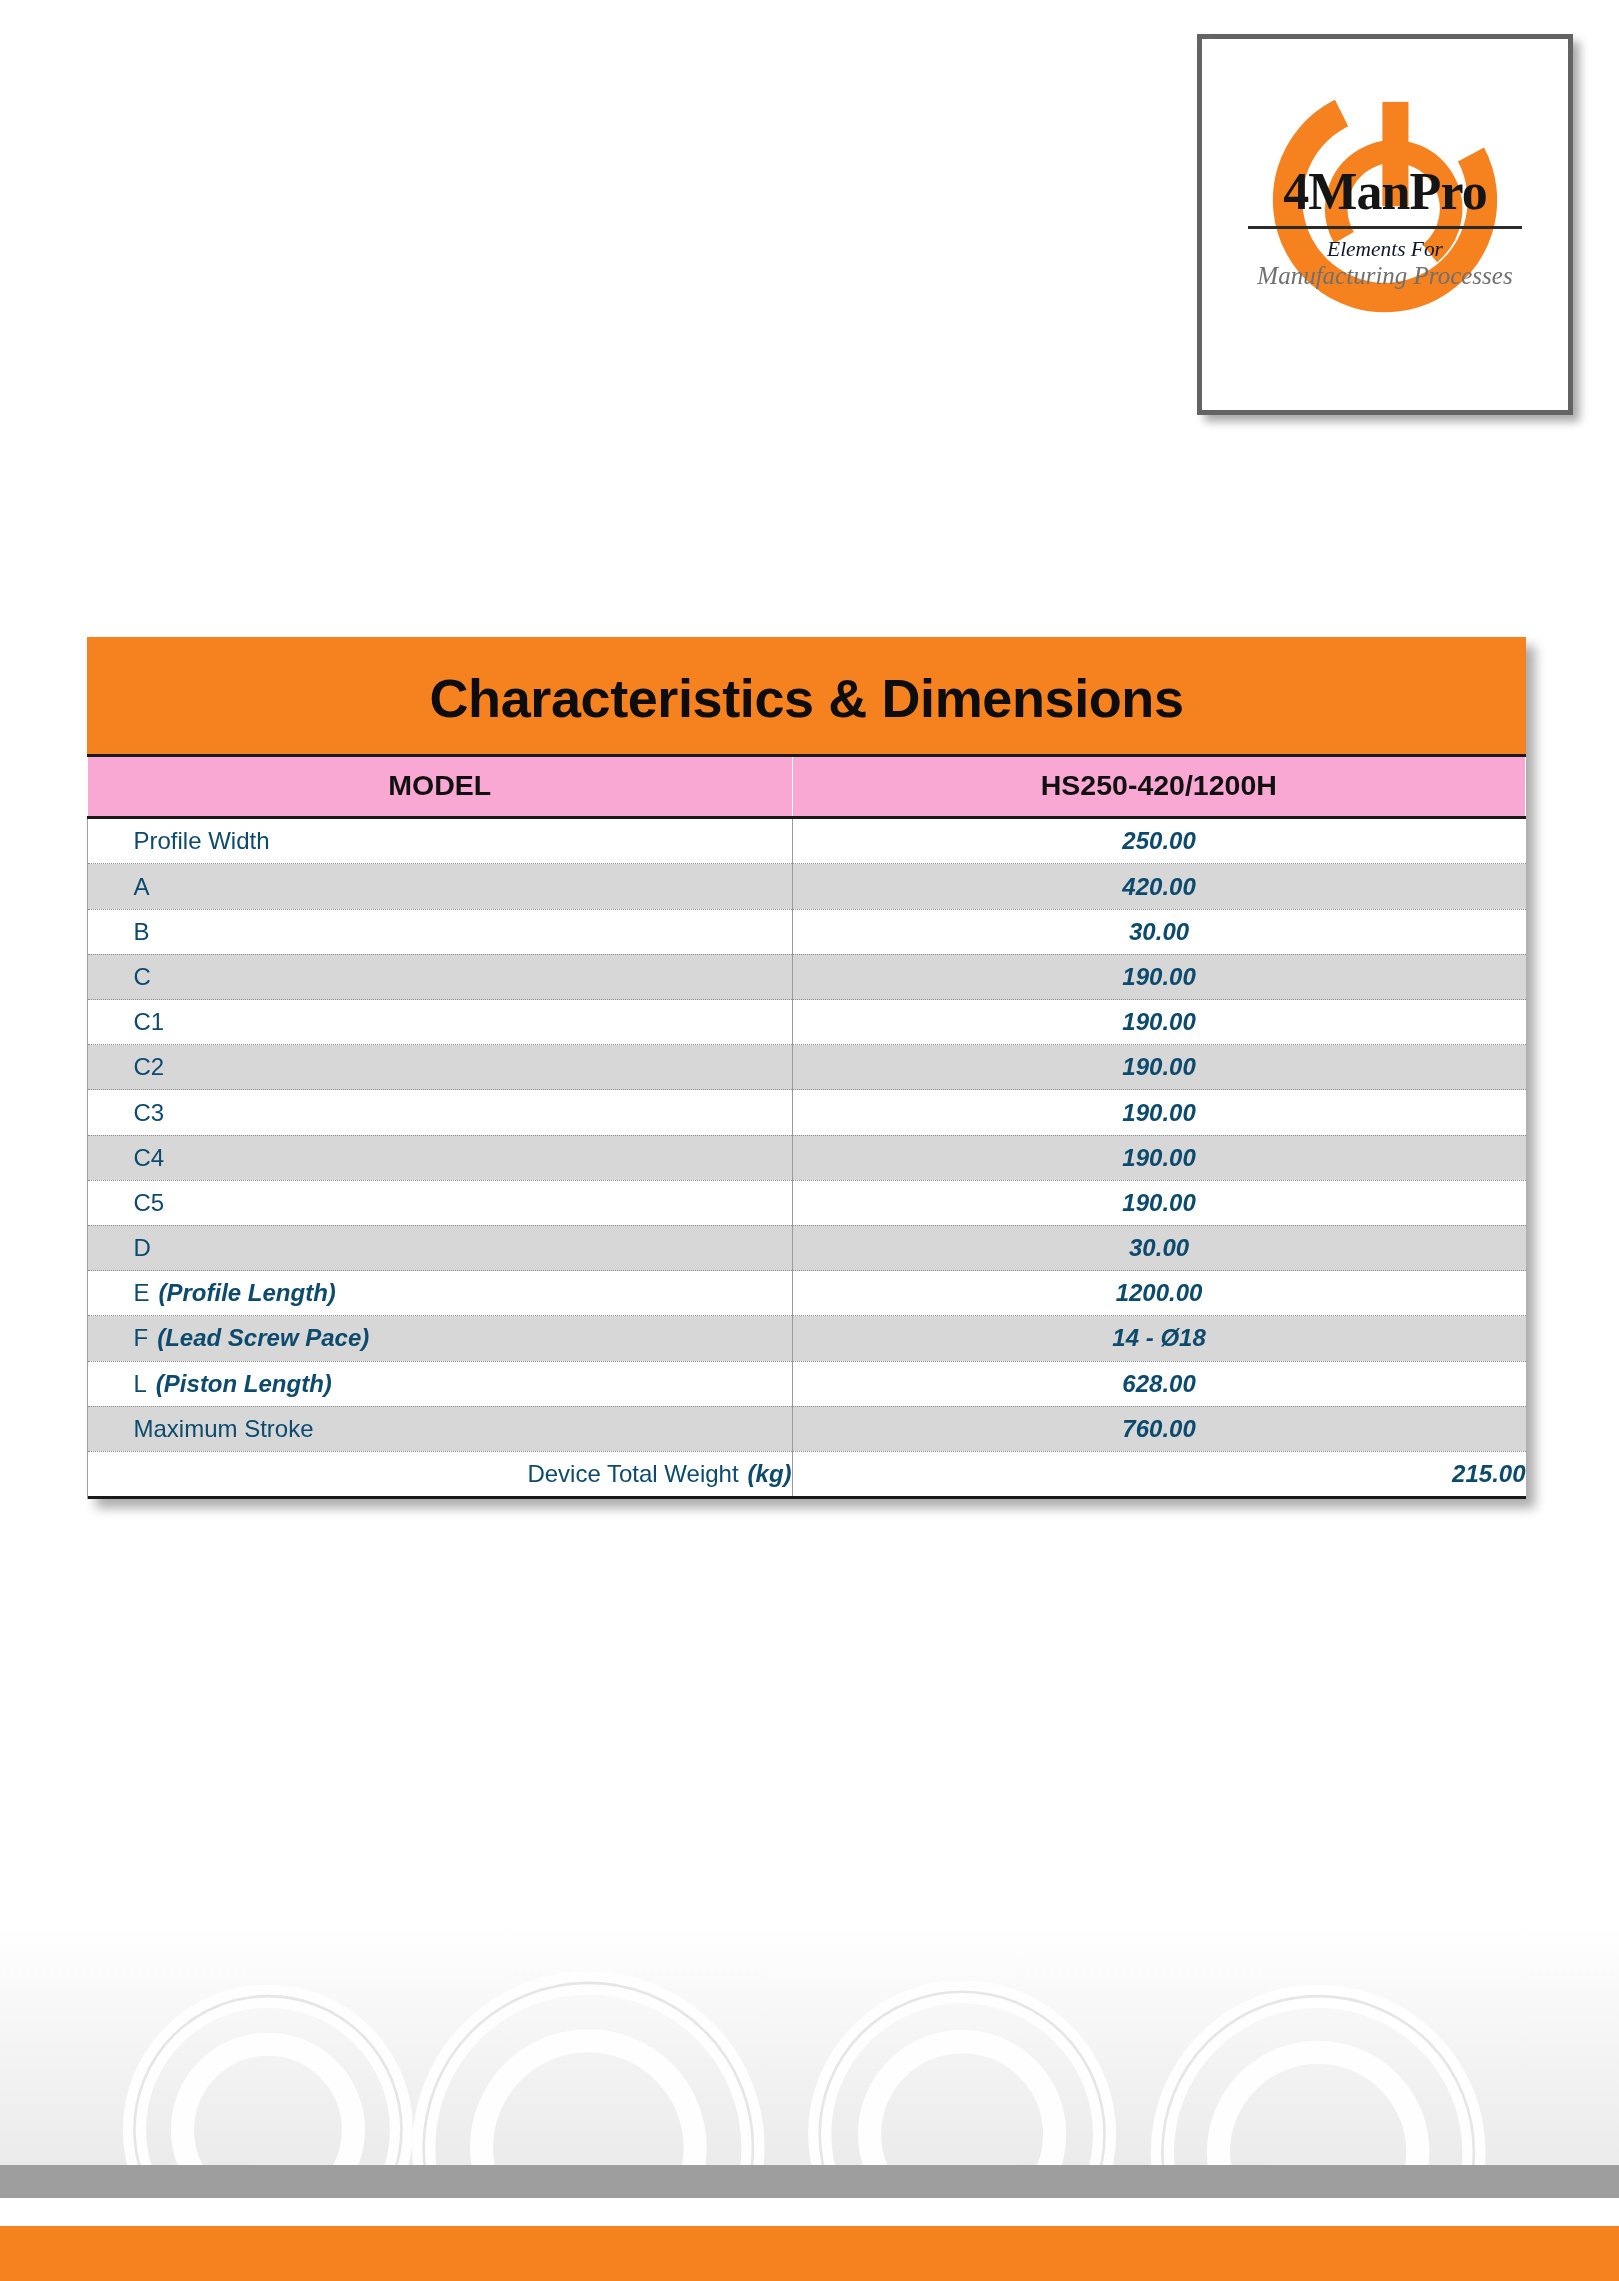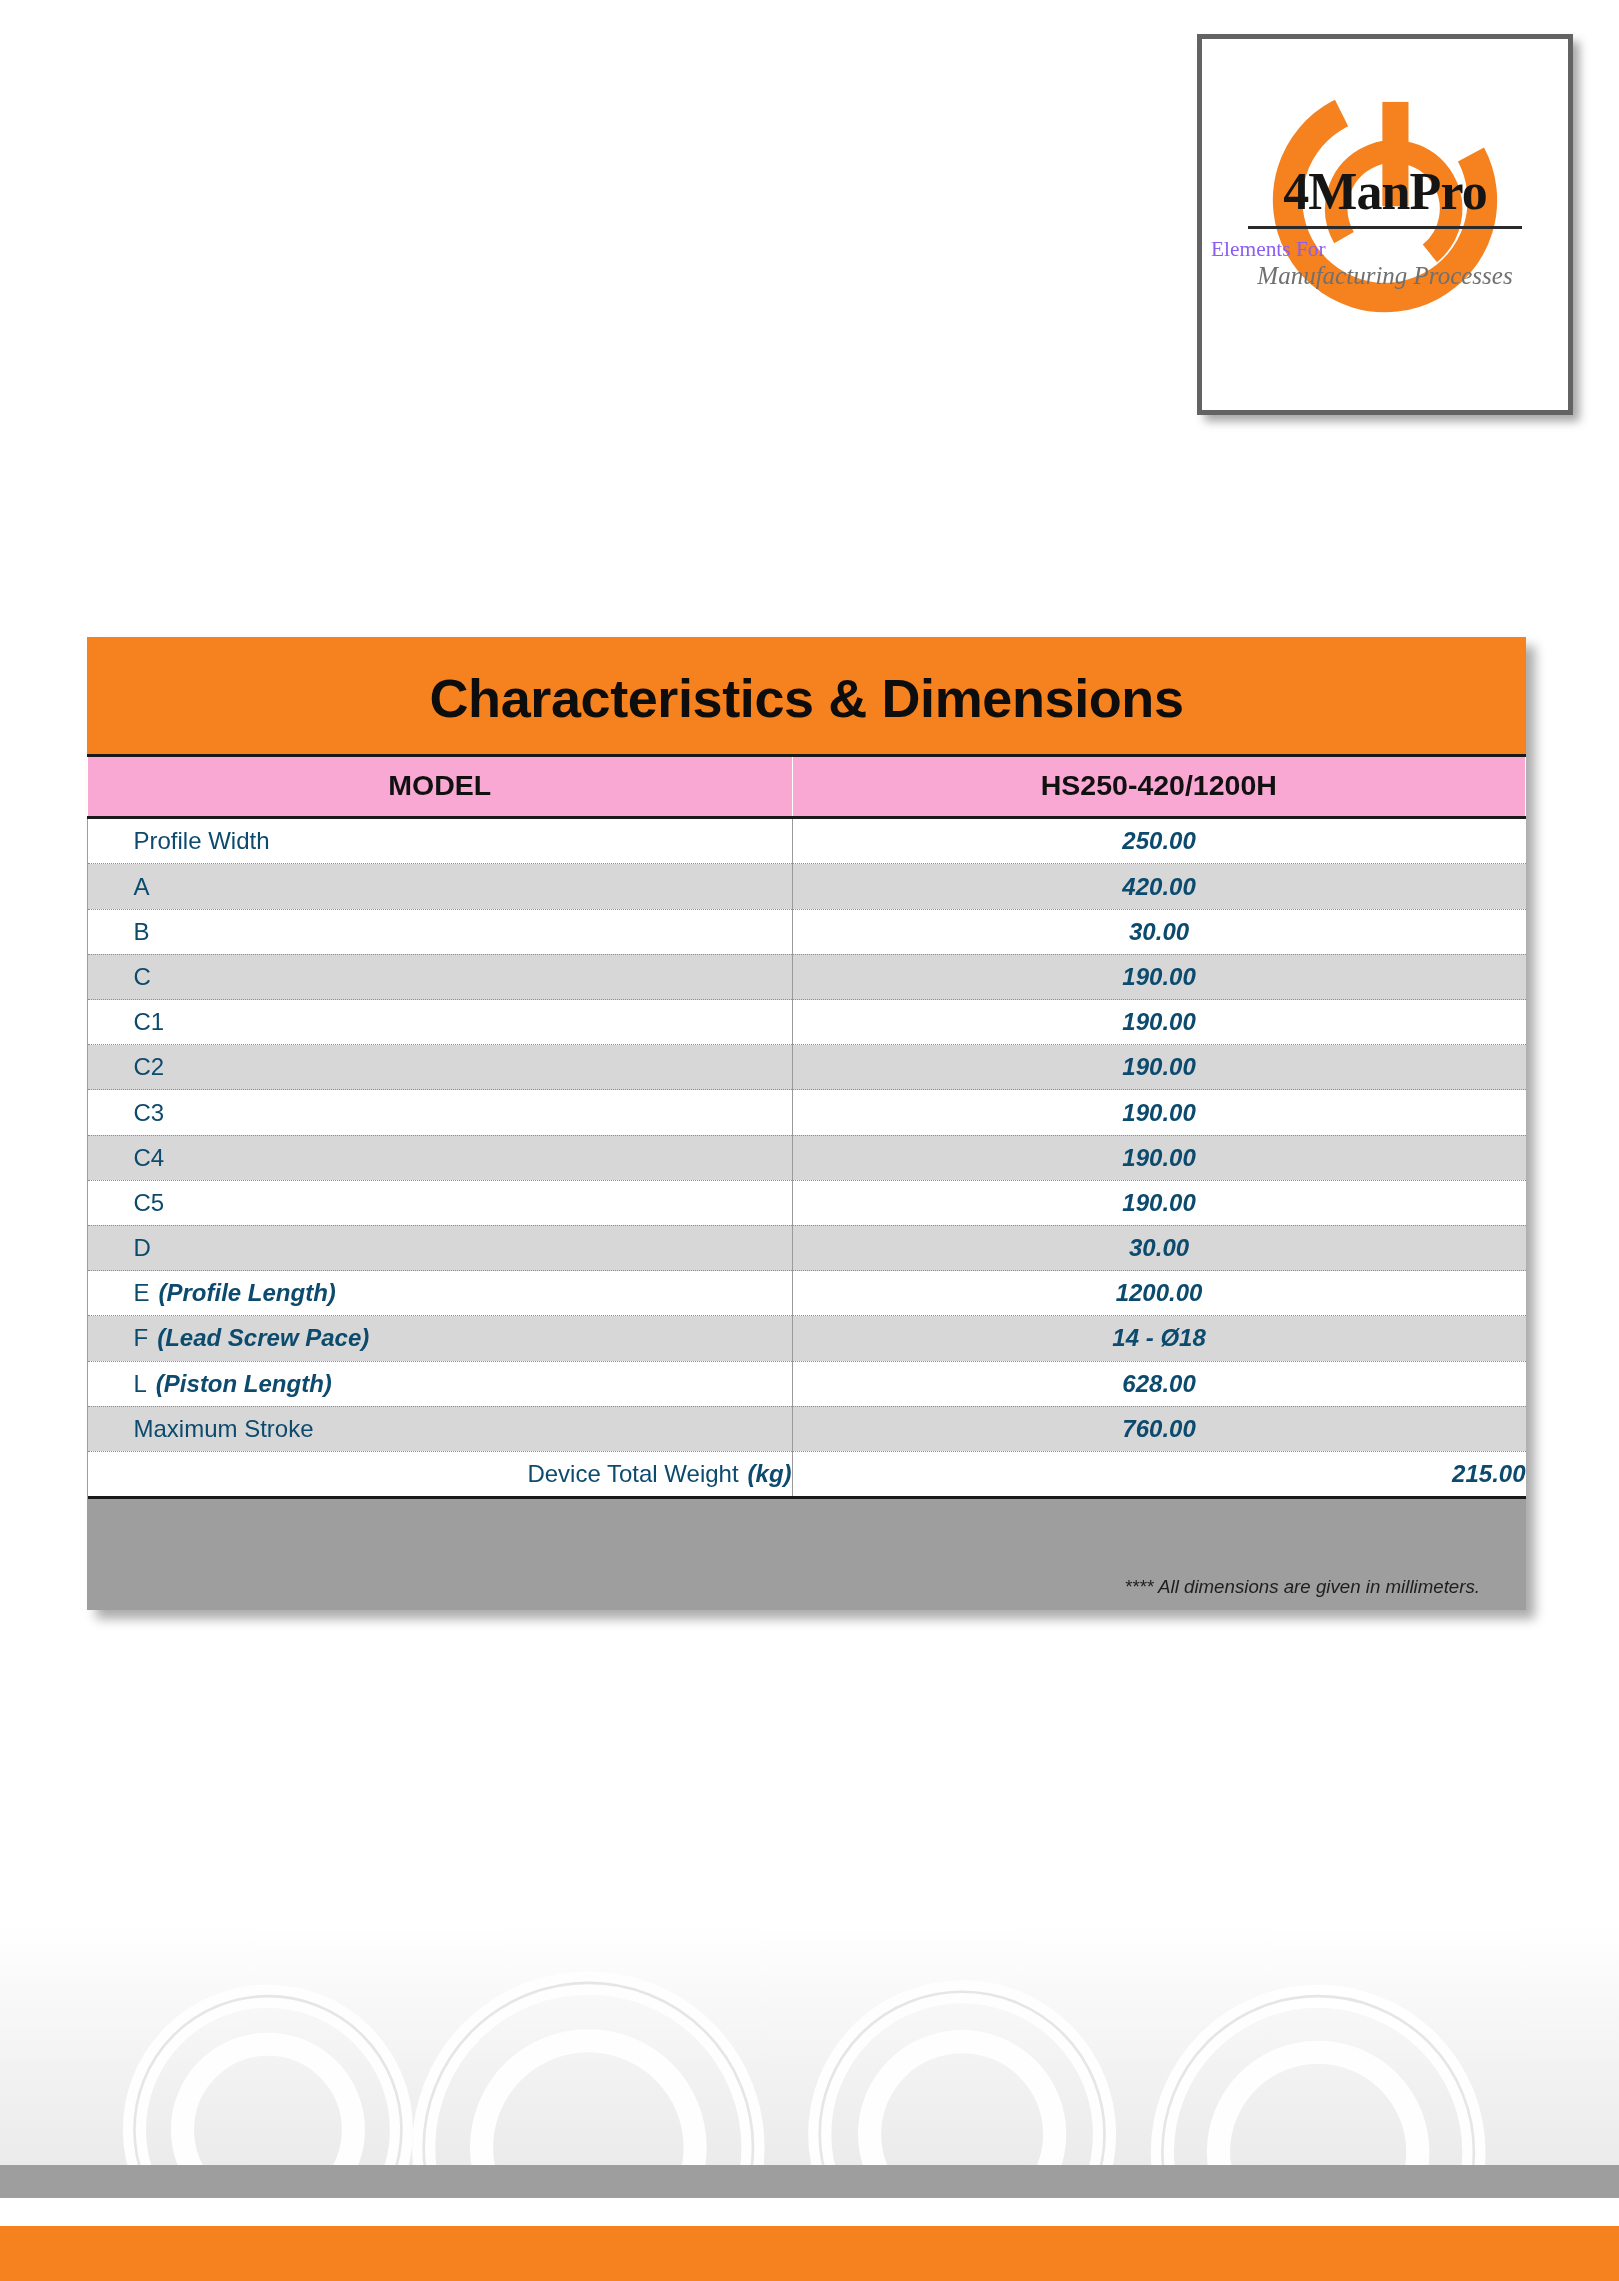--- a/index.html
+++ b/index.html
@@ -55,24 +55,25 @@
     left: 37px;
     right: 37px;
     top: 178px;
     height: 2.7px;
     background: #2a2a2a;
   }
   .logo-tag1 {
     position: absolute;
     left: 0; right: 0;
     top: 189px;
-    text-align: left;
+    text-align: center;
     font-family: "Liberation Serif", serif;
+    font-style: italic;
     font-size: 21.4px;
-    color: #8b5cf6;
+    color: #0f172a;
   }
   .logo-tag2 {
     position: absolute;
     left: 0; right: 0;
     top: 214px;
     text-align: center;
     font-family: "Liberation Serif", serif;
     font-style: italic;
     font-size: 25px;
     color: #707070;
@@ -285,23 +286,20 @@
         <td class="label"><span>Maximum Stroke</span><span class="sub"></span></td>
         <td class="value">760.00</td>
       </tr>
       <tr class="odd">
         <td class="label"><span>Device Total Weight</span><span class="sub">(kg)</span></td>
         <td class="value">215.00</td>
       </tr>
     </tbody>
   </table>
 
-  <div class="card-foot">
-    <div class="foot-note">**** All dimensions are given in millimeters.</div>
-  </div>
 </div>
 
 <div class="bottom-art">
   <div class="swirl-bg">
     <svg width="1619" height="267" viewBox="0 0 1817 300">
       <g fill="none" stroke="#ffffff" stroke-width="26" opacity="0.95">
         <circle cx="300" cy="230" r="150"></circle>
         <circle cx="300" cy="230" r="96"></circle>
         <circle cx="660" cy="250" r="185"></circle>
         <circle cx="660" cy="250" r="120"></circle>

